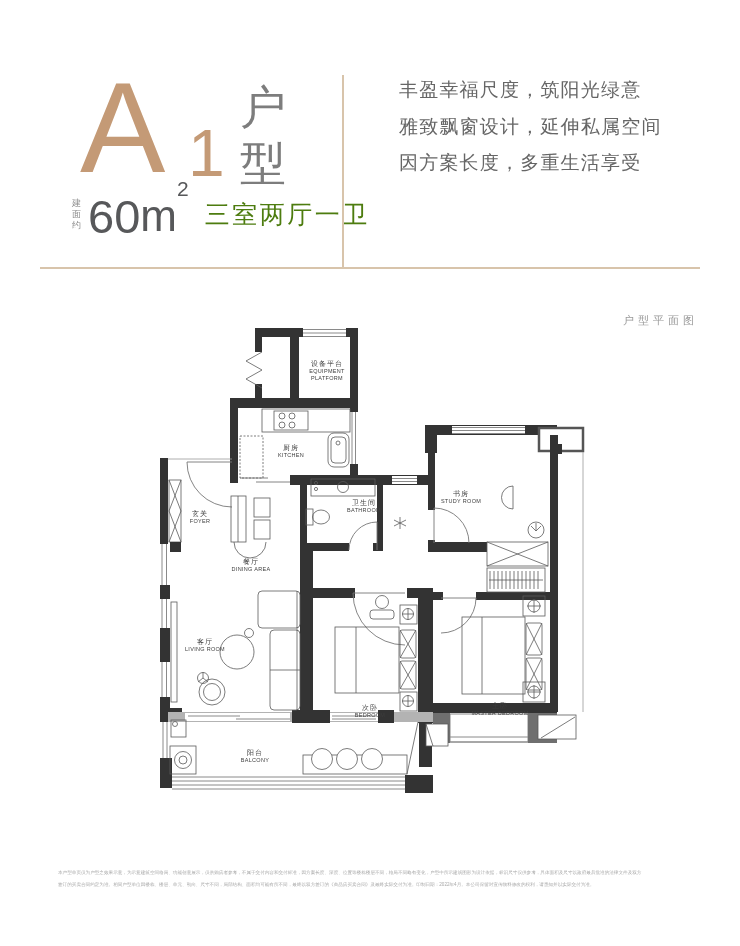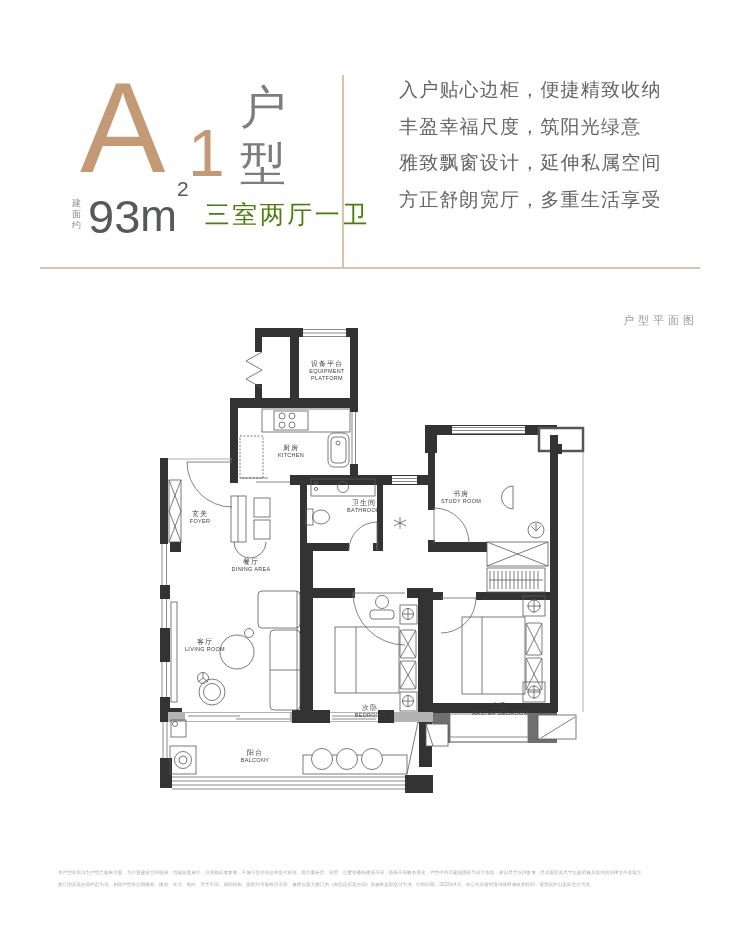--- a/index.html
+++ b/index.html
@@ -45,33 +45,32 @@
 
 <div class="page">
 
   <div class="abs unit-letter">A</div>
   <div class="abs unit-number">1</div>
   <div class="abs unit-word uw1">户</div>
   <div class="abs unit-word uw2">型</div>
 
   <div class="abs area-row">
     <div class="area-prefix">建面约</div>
-    <div class="area-value">93</div>
+    <div class="area-value">60</div>
     <div class="area-unit">m</div>
     <div class="area-sup">2</div>
     <div class="layout-summary">三室两厅一卫</div>
   </div>
 
   <div class="abs v-divider"></div>
 
   <div class="abs desc">
-    <div class="desc-line">入户贴心边柜，便捷精致收纳</div>
     <div class="desc-line">丰盈幸福尺度，筑阳光绿意</div>
     <div class="desc-line">雅致飘窗设计，延伸私属空间</div>
-    <div class="desc-line">方正舒朗宽厅，多重生活享受</div>
+    <div class="desc-line">因方案长度，多重生活享受</div>
   </div>
 
   <div class="abs h-rule"></div>
   <div class="abs plan-caption">户型平面图</div>
 
   <div class="abs plan">
     <svg width="440" height="478" viewBox="150 318 440 478" xmlns="http://www.w3.org/2000/svg">
 
       <rect class="w" x="255" y="328" width="48" height="9"></rect>
       <rect class="w" x="346" y="328" width="12" height="9"></rect>

